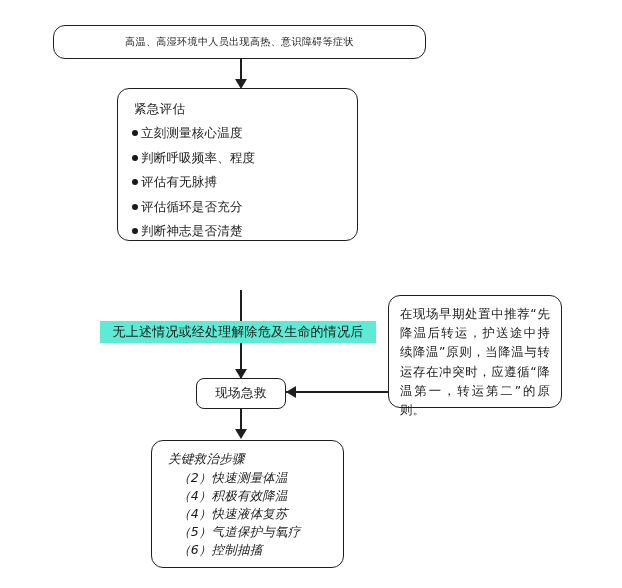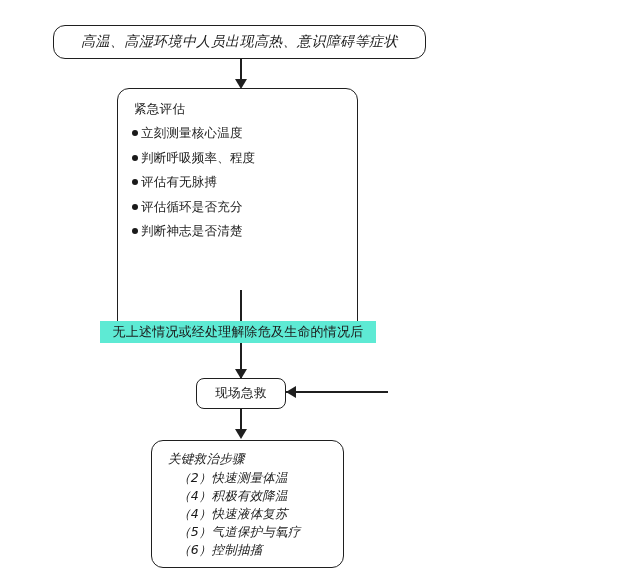--- a/index.html
+++ b/index.html
@@ -33,32 +33,31 @@
   #node-trigger {
     left: 53px;
     top: 25px;
     width: 373px;
     height: 34px;
     display: flex;
     align-items: center;
     justify-content: center;
   }
   #node-trigger .txt {
-    font-size: 14px;
+    font-size: 10px;
     letter-spacing: 0.4px;
     white-space: nowrap;
-    font-style: italic;
   }
 
   
   #node-assess {
     left: 117px;
     top: 88px;
     width: 241px;
-    height: 254px;
+    height: 153px;
     padding: 10px 0 0 14px;
   }
   #node-assess .heading {
     font-size: 12.5px;
     margin: 2px 0 9px 2px;
     letter-spacing: 0.3px;
   }
   #node-assess ul {
     list-style: none;
     margin: 0;
@@ -228,20 +227,23 @@
         <span>判断神志是否清楚</span>
       </li>
     </ul>
   </div>
 
   <div id="conn2-line" class="vline"></div>
   <div id="conn2-head" class="arrow-down"></div>
 
   <div id="mid-label">无上述情况或经处理解除危及生命的情况后</div>
 
+  <div id="node-note" class="node rounded">
+    <div class="txt">在现场早期处置中推荐“先降温后转运，护送途中持续降温”原则，当降温与转运存在冲突时，应遵循“降温第一，转运第二”的原则。</div>
+  </div>
 
   <div id="conn4-line" class="hline"></div>
   <div id="conn4-head" class="arrow-left"></div>
 
   <div id="node-firstaid" class="node rounded-sm">
     <span class="txt">现场急救</span>
   </div>
 
   <div id="conn3-line" class="vline"></div>
   <div id="conn3-head" class="arrow-down"></div>

